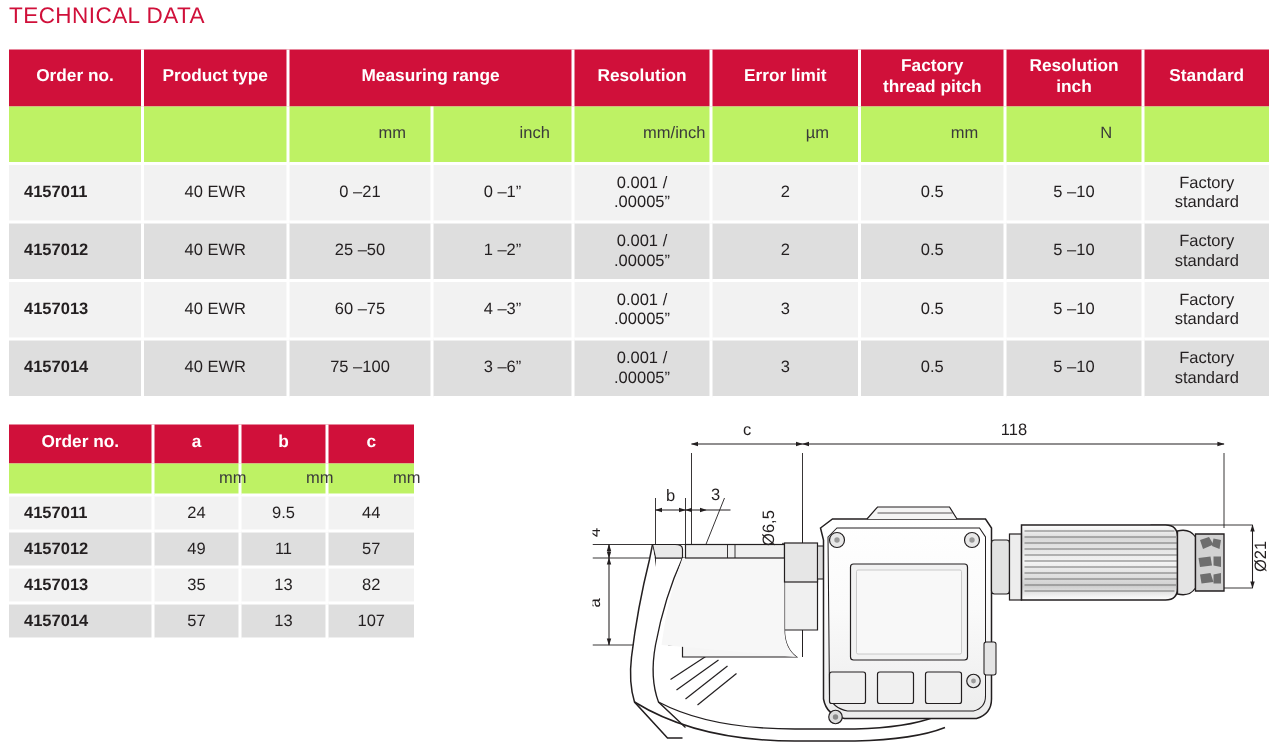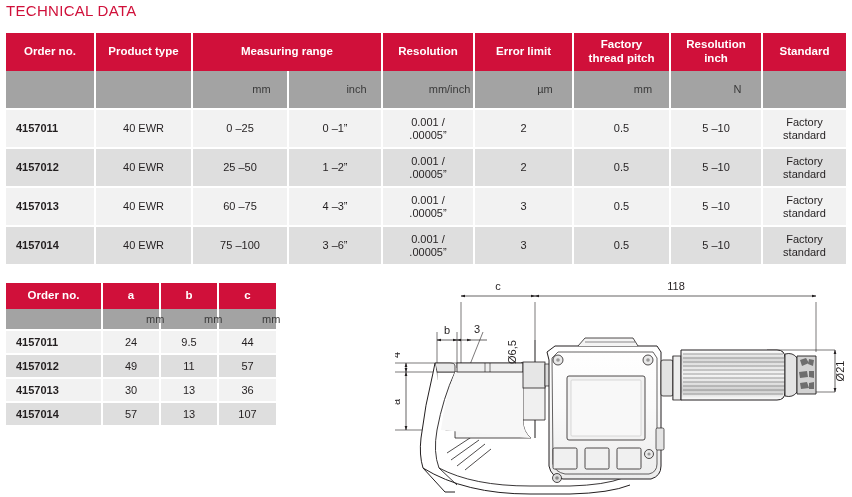--- a/index.html
+++ b/index.html
@@ -49,21 +49,21 @@
   table.spec thead.hdr th {
     background: #d0103a;
     color: #ffffff;
     font-weight: 700;
     font-size: 11.5px;
     height: 34px;
     padding: 2px 2px;
     border-bottom: none;
   }
   table.spec tr.units td {
-    background: #a3a3a3;
+    background: #bef264;
     color: #3a3a3a;
     height: 22px;
     font-weight: 400;
     padding-left: 43px;
   }
   table.spec tbody tr.row-odd td  { background: #f2f2f2; }
   table.spec tbody tr.row-even td { background: #dedede; }
 
   table.spec td.first-col {
     font-weight: 700;
@@ -170,21 +170,21 @@
       <td>mm/inch</td>
       <td>µm</td>
       <td>mm</td>
       <td>N</td>
       <td></td>
     </tr>
 
     <tr class="row-odd">
       <td class="first-col">4157011</td>
       <td>40 EWR</td>
-      <td>0 –25</td>
+      <td>0 –21</td>
       <td>0 –1”</td>
       <td>
         <span>0.001 /</span><br>
         <span>.00005”</span>
       </td>
       <td>2</td>
       <td>0.5</td>
       <td>5 –10</td>
       <td>
         <span>Factory</span><br>
@@ -277,23 +277,23 @@
       <td>44</td>
     </tr>
     <tr class="row-even">
       <td class="first-col">4157012</td>
       <td>49</td>
       <td>11</td>
       <td>57</td>
     </tr>
     <tr class="row-odd">
       <td class="first-col">4157013</td>
-      <td>30</td>
+      <td>35</td>
       <td>13</td>
-      <td>36</td>
+      <td>82</td>
     </tr>
     <tr class="row-even">
       <td class="first-col">4157014</td>
       <td>57</td>
       <td>13</td>
       <td>107</td>
     </tr>
   </tbody>
 </table>
 

